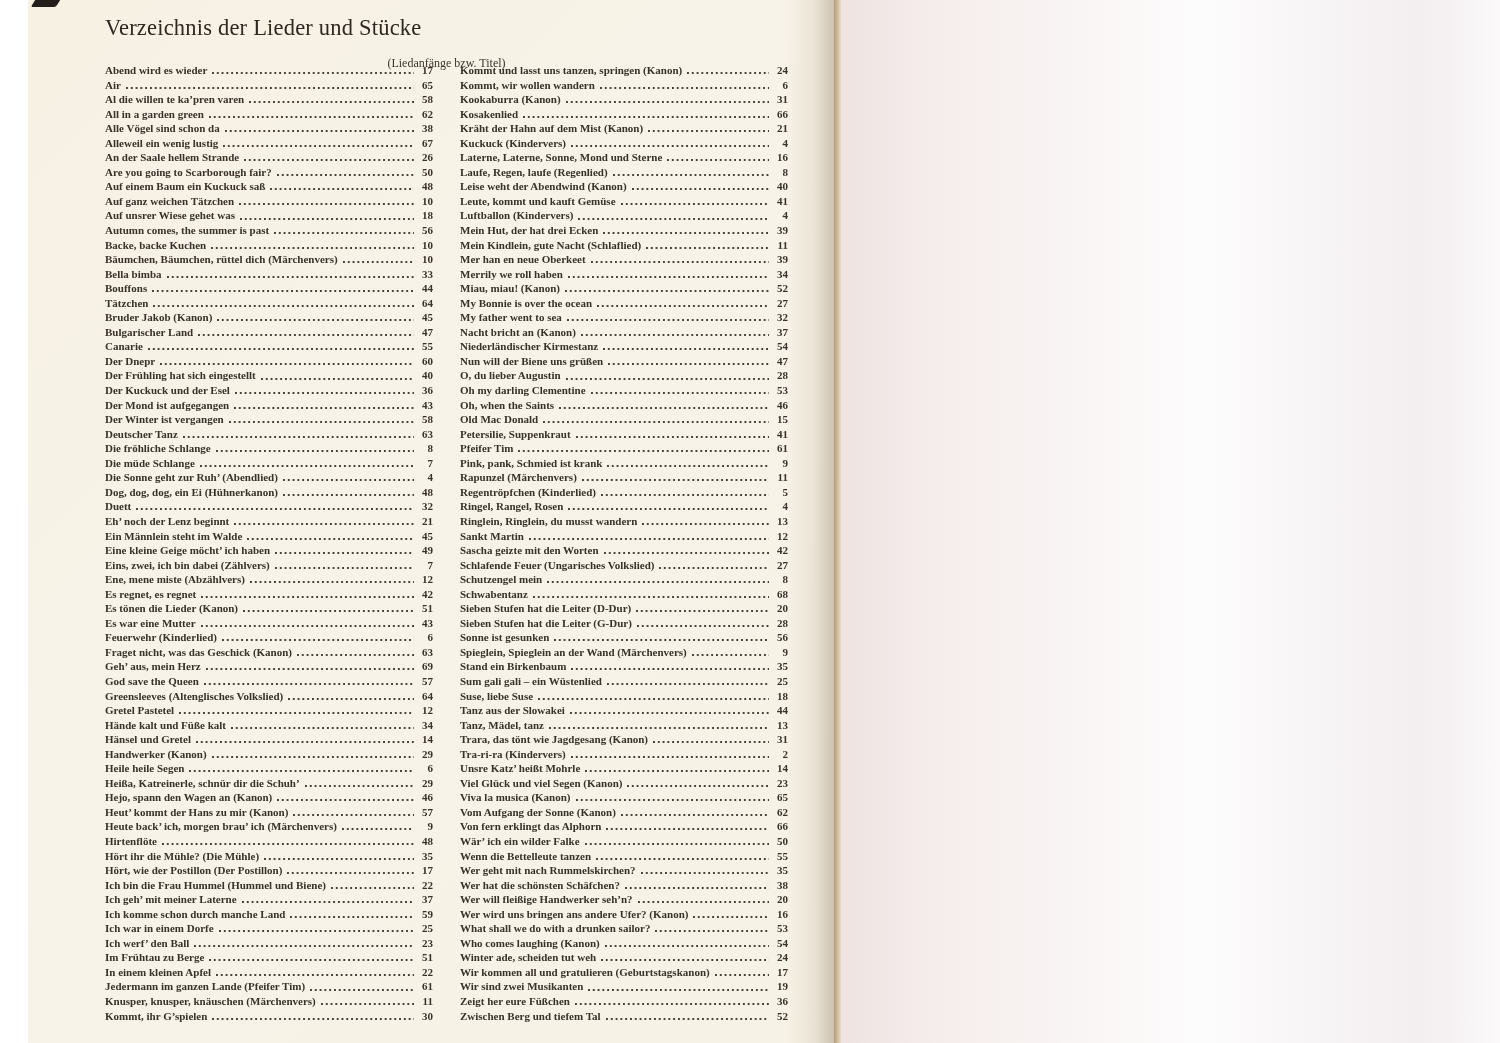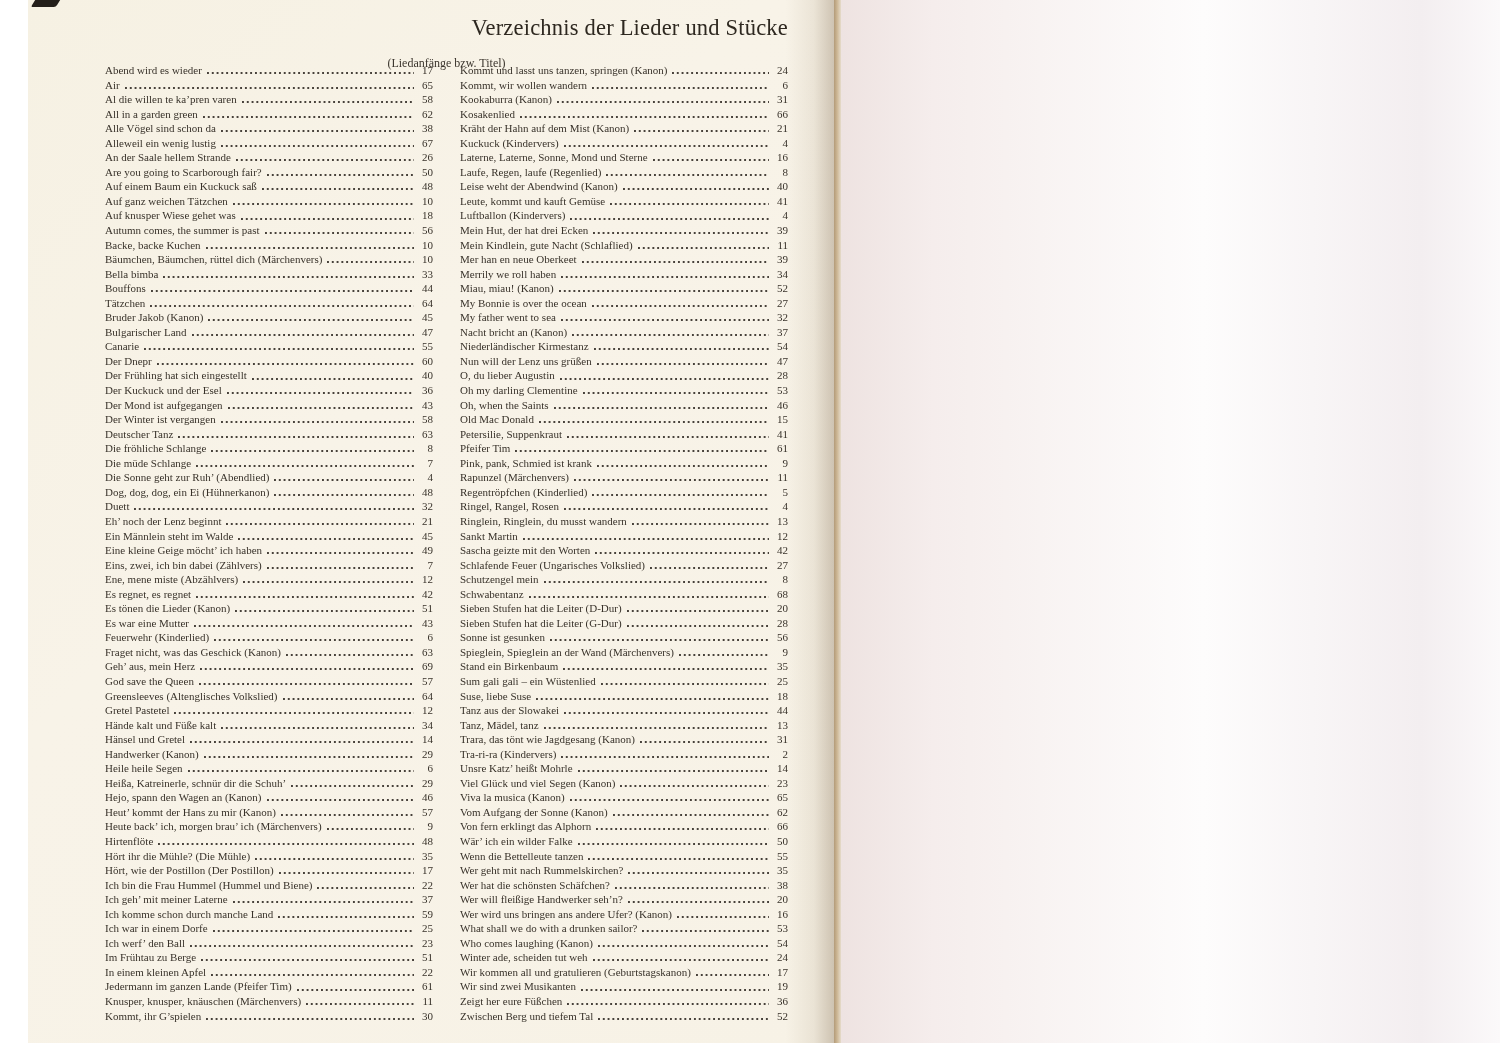--- a/index.html
+++ b/index.html
@@ -28,30 +28,30 @@
       #eee3e1 0%, #f5edec 14%, var(--page-right, #f7f1f0) 25%,
       #fdfcfc 55%, #f3eef0 88%, #fbf9fa 100%);
   }
   
   .corner-mark {
     position:absolute; left:33px; top:0; width:25px; height:7px;
     background:#241f1a; transform:skewX(-32deg); border-radius:0 0 2px 2px;
   }
   .title {
     position:absolute; left:105px; top:15px; width:683px;
-    text-align:right; font-size:22.5px; font-weight:500;
+    text-align:left; font-size:22.5px; font-weight:500;
     letter-spacing:0.2px; color:var(--ink, #2e2820);
   }
   .subtitle {
     position:absolute; left:105px; top:43px; width:683px;
     text-align:center; font-size:12px; color:#3b352d;margin-top:13px;
   }
   .columns {
     position:absolute; left:105px; top:63px; width:683px;
-    display:flex; gap:27px;
+    display:flex; gap:27px;font-weight:bold;
   }
   .col { width:328px; }
   .row {
     display:flex; height:14.55px; line-height:14.55px;
     font-size:11px; color:#38322a; white-space:nowrap;
   }
   .t { flex:0 0 auto; }
   .leader {
     flex:1 1 auto; align-self:flex-end;
     margin:0 4px 3.5px 5px; height:2px;
@@ -118,21 +118,21 @@
           <span class="t">Auf einem Baum ein Kuckuck saß</span>
           <span class="leader"></span>
           <span class="n">48</span>
         </div>
         <div class="row">
           <span class="t">Auf ganz weichen Tätzchen</span>
           <span class="leader"></span>
           <span class="n">10</span>
         </div>
         <div class="row">
-          <span class="t">Auf knusper Wiese gehet was</span>
+          <span class="t">Auf unsrer Wiese gehet was</span>
           <span class="leader"></span>
           <span class="n">18</span>
         </div>
         <div class="row">
           <span class="t">Autumn comes, the summer is past</span>
           <span class="leader"></span>
           <span class="n">56</span>
         </div>
         <div class="row">
           <span class="t">Backe, backe Kuchen</span>
@@ -500,21 +500,21 @@
           <span class="t">Nacht bricht an (Kanon)</span>
           <span class="leader"></span>
           <span class="n">37</span>
         </div>
         <div class="row">
           <span class="t">Niederländischer Kirmestanz</span>
           <span class="leader"></span>
           <span class="n">54</span>
         </div>
         <div class="row">
-          <span class="t">Nun will der Lenz uns grüßen</span>
+          <span class="t">Nun will der Biene uns grüßen</span>
           <span class="leader"></span>
           <span class="n">47</span>
         </div>
         <div class="row">
           <span class="t">O, du lieber Augustin</span>
           <span class="leader"></span>
           <span class="n">28</span>
         </div>
         <div class="row">
           <span class="t">Oh my darling Clementine</span>

